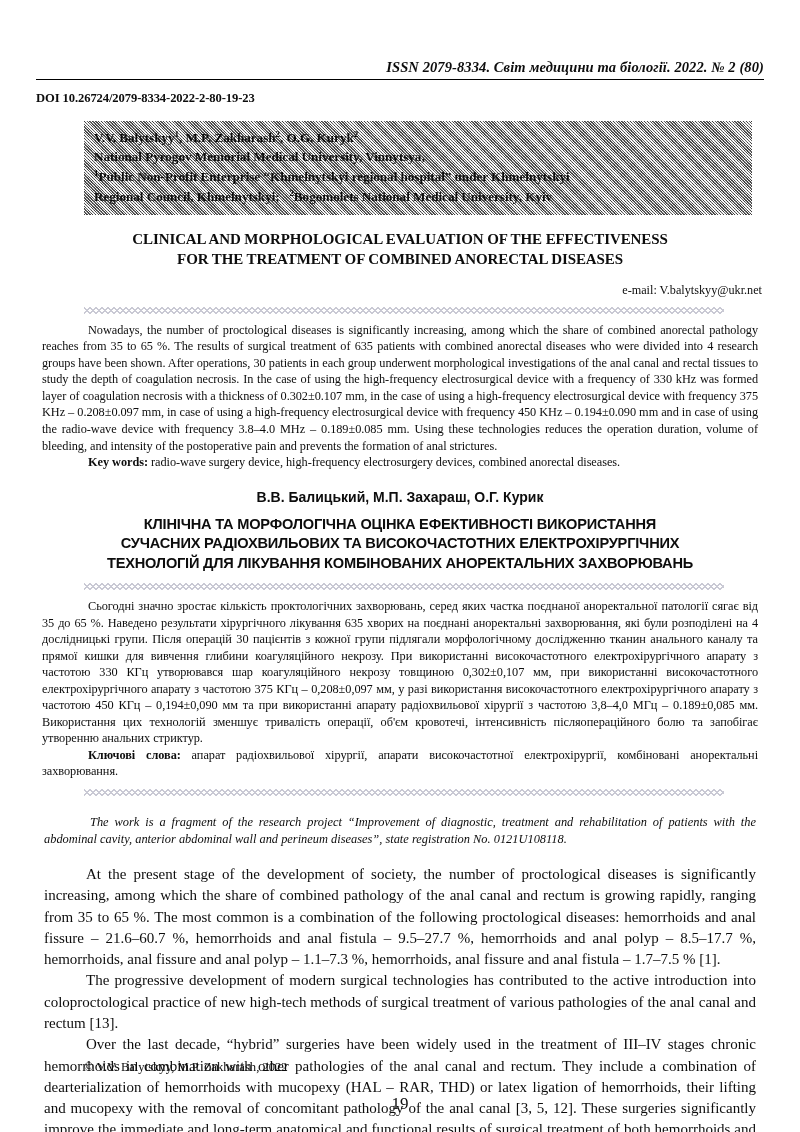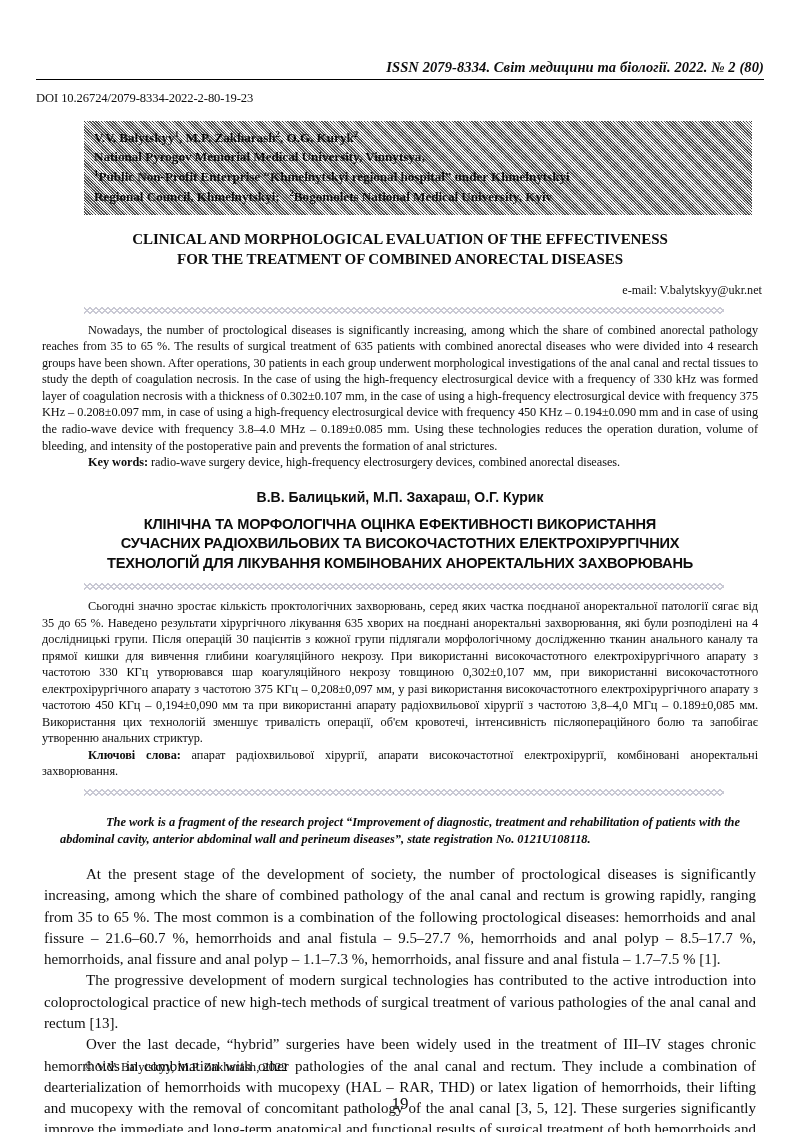--- a/index.html
+++ b/index.html
@@ -36,21 +36,21 @@
   }
   .runhead-rule {
     border-bottom: 1.6px solid #000;
     margin-top: 3px;
     margin-bottom: 10px;
   }
 
   
   .idline {
     font-size: 12.6px;
-    font-weight: normal;
+    font-weight: bold;
     line-height: 1.42;
     letter-spacing: -0.1px;
   }
 
   
   .authorbox {
     margin: 13px 12px 0 48px;
     padding: 7px 10px 8px 10px;
     text-align: left;
     font-weight: bold;
@@ -131,21 +131,21 @@
   .ua-title .ln { display: block; }
 
   
   .funding {
     margin: 18px 8px 0 8px;
     font-style: italic;
     font-size: 12.4px;
     line-height: 1.37;
     text-align: justify;
   }
-  .funding p { margin: 16px; text-indent: 46px; font-weight: bold; }
+  .funding p { margin: 0; text-indent: 46px; }
 
   
   .body {
     margin: 16px 8px 0 8px;
     font-size: 15px;
     line-height: 1.42;
     text-align: justify;
     text-justify: inter-word;
   }
   .body p {

